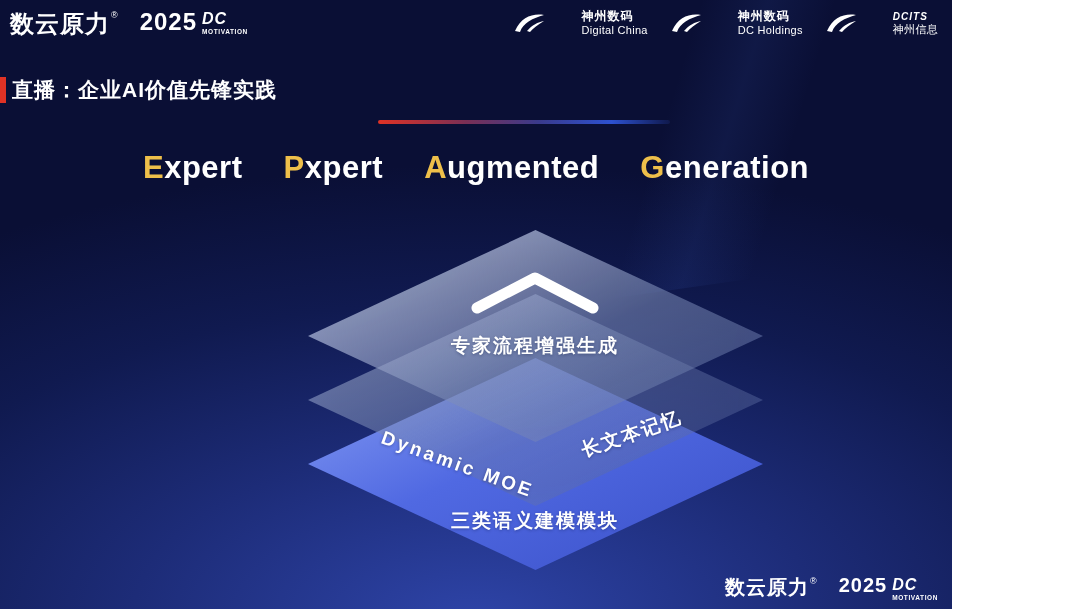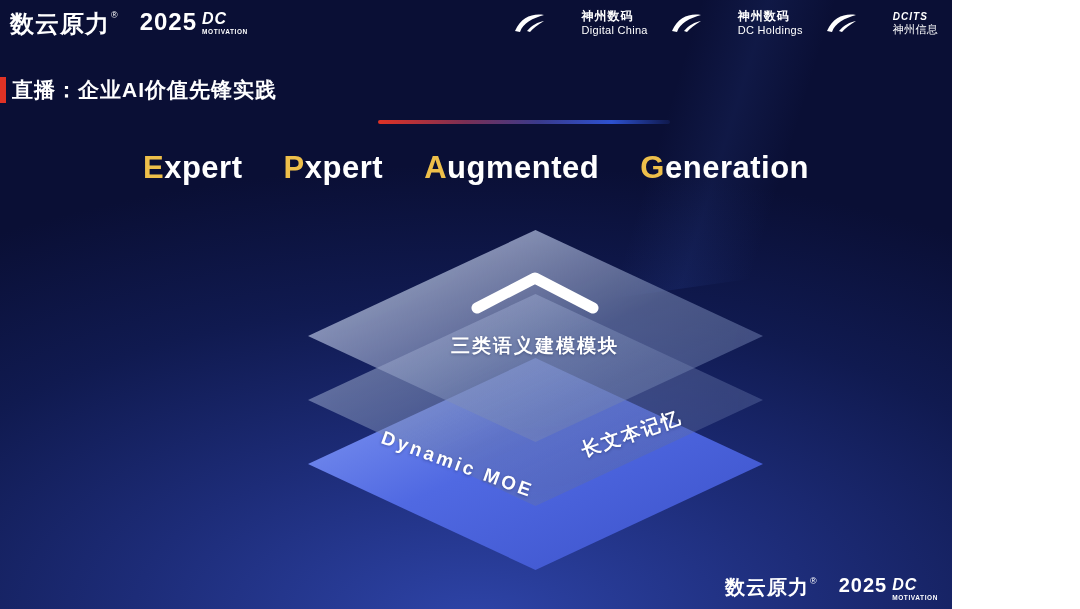--- a/index.html
+++ b/index.html
@@ -118,23 +118,24 @@
     <div class="layer layer-3"></div>
     <div class="layer layer-2"></div>
     <div class="layer layer-1"></div>
 
     <div class="chevron-wrap">
       <svg width="140" height="52" viewBox="0 0 140 52">
         <polyline points="12,42 70,12 128,42" fill="none" stroke="#ffffff" stroke-width="11" stroke-linecap="round" stroke-linejoin="round"></polyline>
       </svg>
     </div>
 
-    <div class="lbl lbl-top">三类语义建模模块</div>
+    <div class="lbl lbl-top">专家流程增强生成</div>
     <div class="lbl lbl-moe">Dynamic MOE</div>
     <div class="lbl lbl-mem">长文本记忆</div>
+    <div class="lbl lbl-bottom">三类语义建模模块</div>
   </div>
 
   <div class="partners">
     <div class="partner">
       <svg class="swoosh" width="32" height="22" viewBox="0 0 32 22">
         <path d="M2 19 C 8 5, 20 1, 31 3 C 20 6, 10 11, 7 20 Z" fill="#ffffff"></path>
         <path d="M14 19 C 19 13, 25 10, 31 9 C 25 13, 20 16, 17 20 Z" fill="#ffffff"></path>
       </svg>
       <div class="ptxt">
         <div class="pname">神州数码</div>

